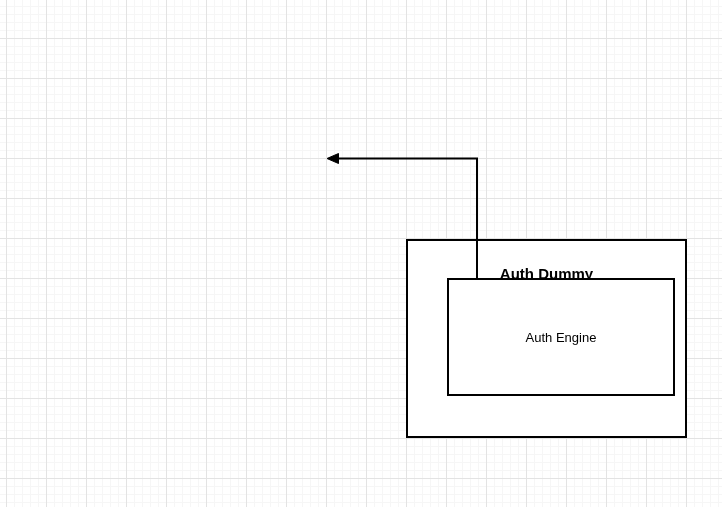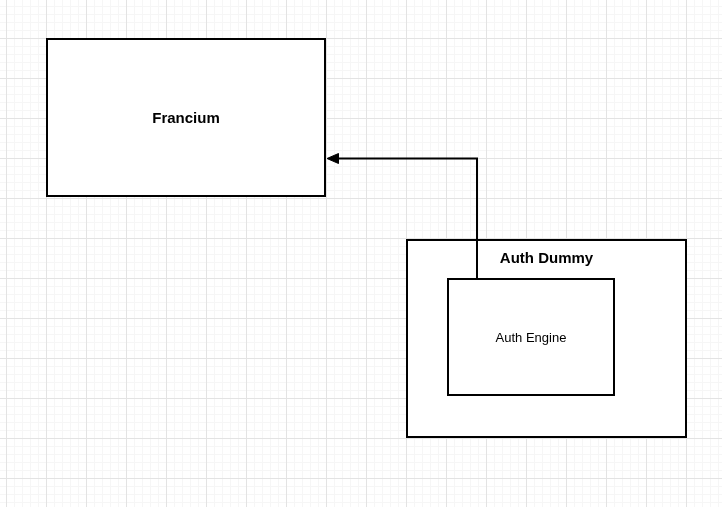--- a/index.html
+++ b/index.html
@@ -41,29 +41,29 @@
     font-size: 15px;
   }
   .node-auth-dummy {
     left: 406px;
     top: 239px;
     width: 281px;
     height: 199px;
     z-index: 1;
   }
   .node-auth-dummy .container-title {
-    margin-top: 8px;
+    margin-top: 24px;
     text-align: center;
     font-weight: bold;
     font-size: 15px;
   }
   .node-auth-engine {
     left: 447px;
     top: 278px;
-    width: 168px;
+    width: 228px;
     height: 118px;
     z-index: 2;
     display: flex;
     align-items: center;
     justify-content: center;
     font-weight: normal;
     font-size: 13px;
   }
   .edge-svg {
     position: absolute;
@@ -84,23 +84,20 @@
     font-size: 14px;
     color: #000000;
     z-index: 4;
   }
 </style>
 </head>
 <body>
 
 <div class="canvas">
 
-  <div class="node node-francium">
-    <span>Francium</span>
-  </div>
 
   <div class="node node-auth-dummy">
     <div class="container-title">Auth Dummy</div>
   </div>
 
   <div class="node node-auth-engine">
     <span>Auth Engine</span>
   </div>
 
   <svg class="edge-svg" width="722" height="507" viewBox="0 0 722 507" xmlns="http://www.w3.org/2000/svg">

